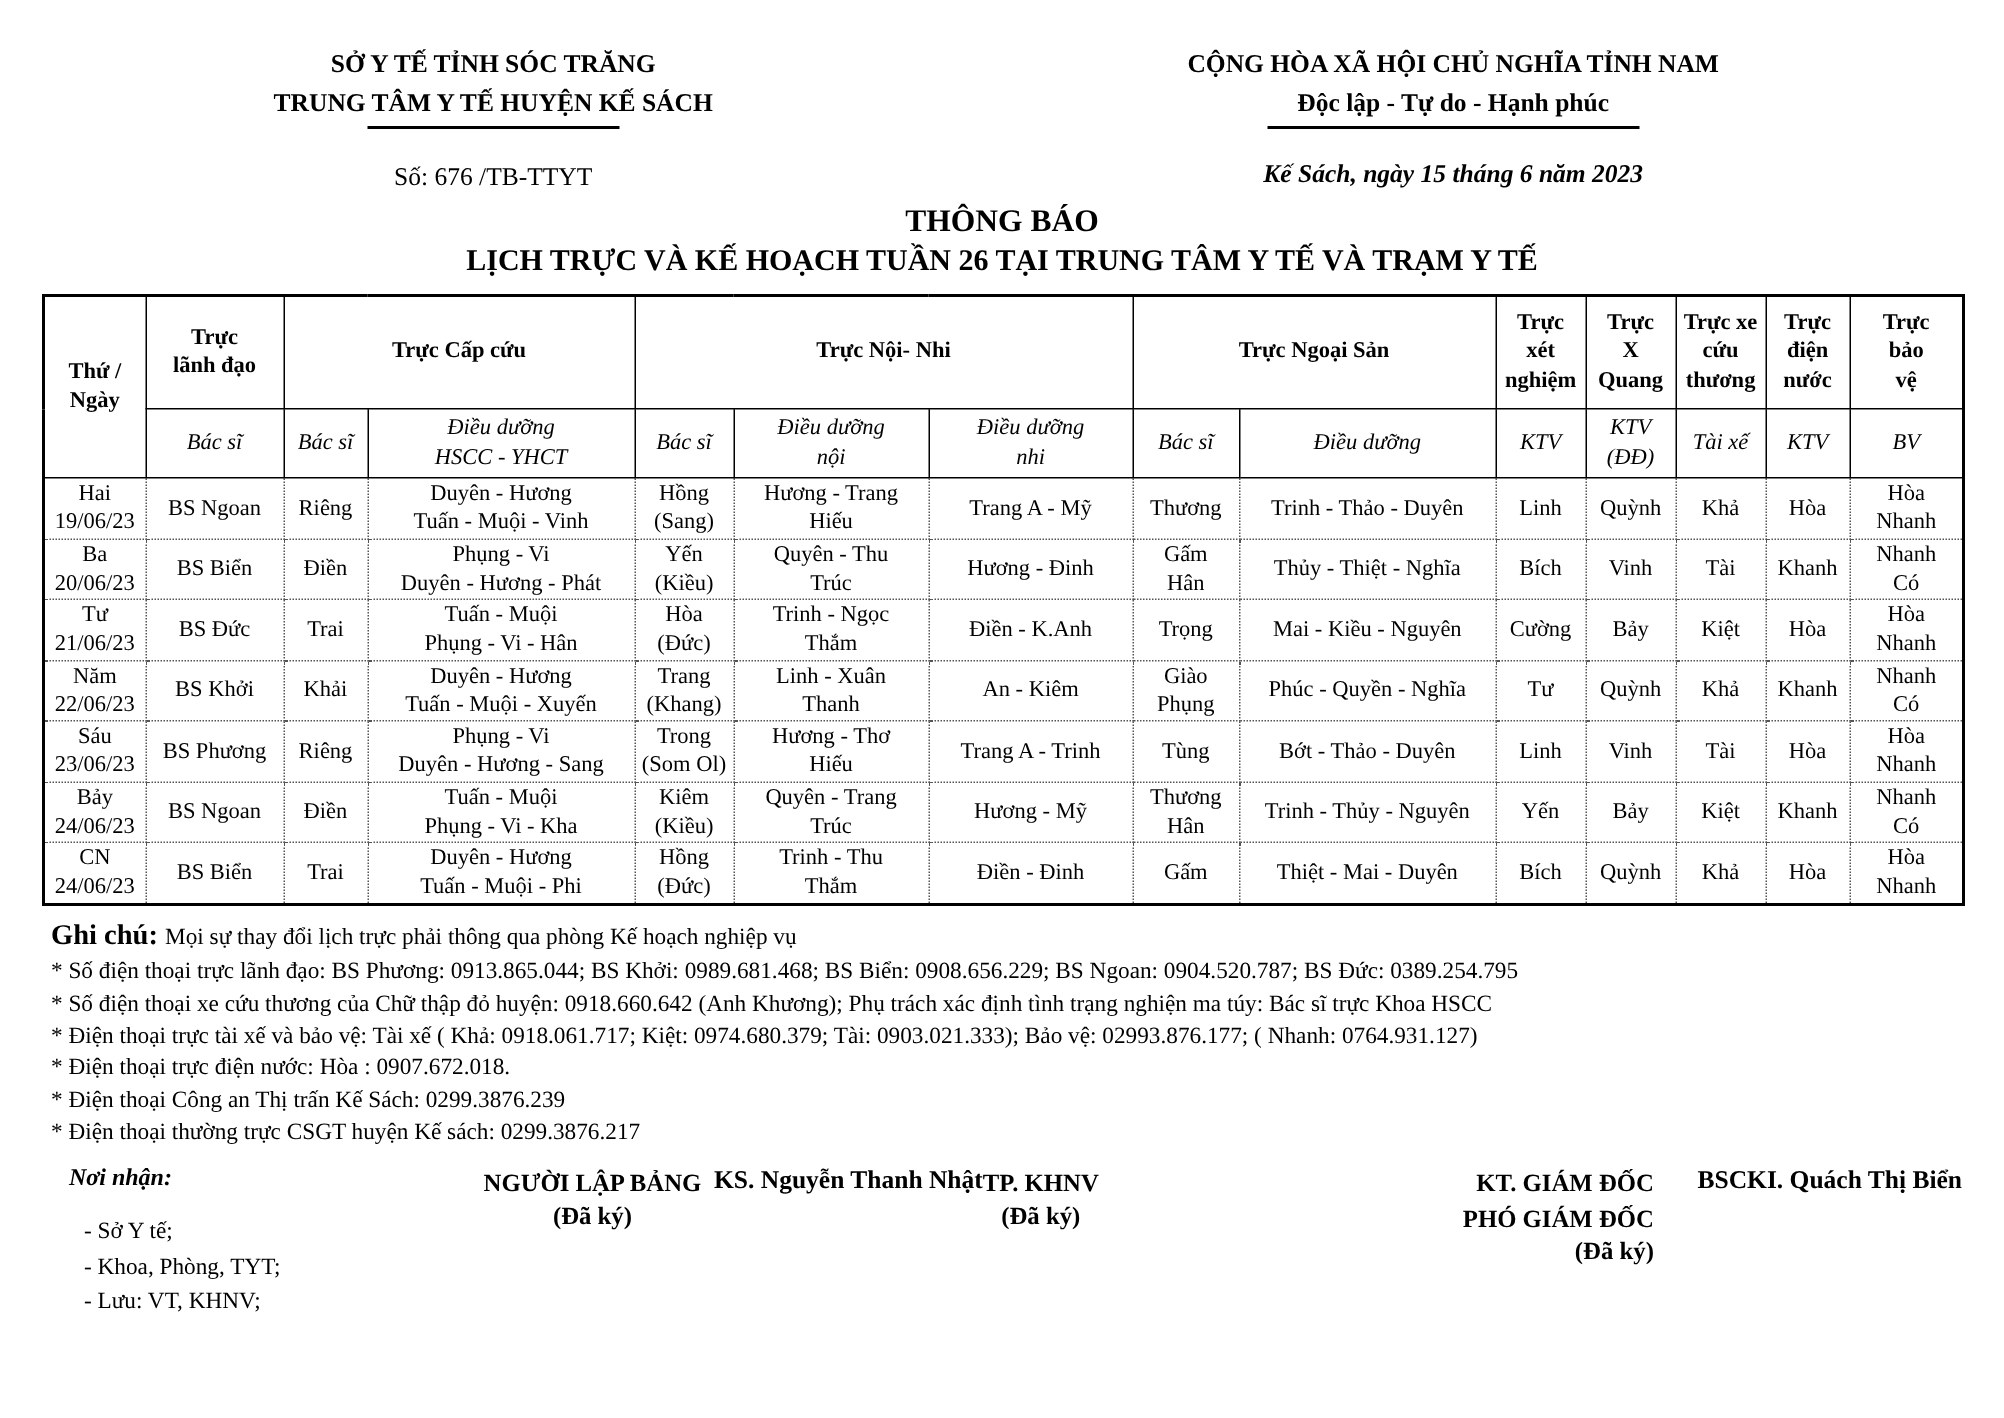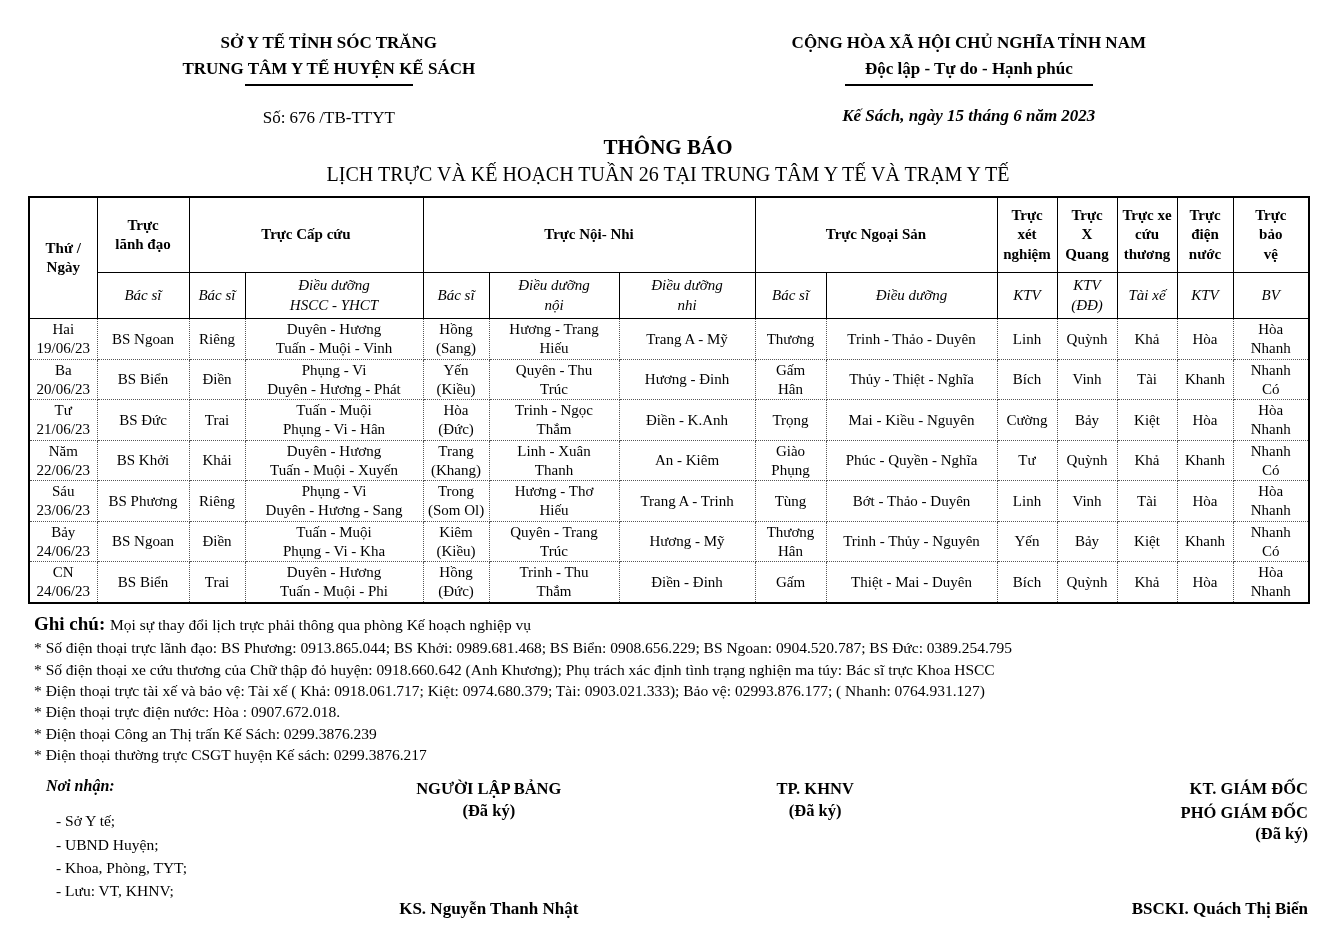--- a/index.html
+++ b/index.html
@@ -18,21 +18,21 @@
   .org-line { font-weight: bold; font-size: 17px; line-height: 1.55; }
   .rule { height: 2px; background: #000; margin: 1px auto 0 auto; }
   .rule-left  { width: 168px; }
   .rule-right { width: 248px; }
   .doc-number { font-size: 17px; margin-top: 22px; }
   .place-date { font-style: italic; font-weight: bold; font-size: 17px; margin-top: 20px; }
 
   
   .title-block { text-align: center; margin-top: 6px; }
   .notice-title { font-weight: bold; font-size: 21px; line-height: 1.3; }
-  .notice-subtitle { font-weight: normal; font-size: 20px; line-height: 1.35; }
+  .notice-subtitle { font-weight: bold; font-size: 20px; line-height: 1.35; }
 
   
   table.duty {
     border-collapse: collapse; table-layout: fixed;
     width: 1280px; margin: 8px auto 0 auto;
     border: 2px solid #000;
   }
   table.duty th, table.duty td {
     white-space: pre-line; text-align: center; vertical-align: middle;
     padding: 1px 2px; overflow: hidden;
@@ -49,21 +49,21 @@
   
   .notes { margin: 7px 0 0 6px; }
   .note-line { font-size: 15.5px; line-height: 1.38; }
   .note-line b { font-size: 19px; }
 
   
   .footer { display: flex; margin-top: 12px; }
   .recipients { width: 23%; padding-left: 18px; }
   .recipients-title { font-weight: bold; font-style: italic; font-size: 16px; margin-bottom: 14px; }
   .recipient-list div { font-size: 15.5px; line-height: 1.5; padding-left: 10px; }
-  .sig { text-align: center; display: flex; flex-direction: column; justify-content: space-between; height: 142px; }
+  .sig { text-align: center; display: flex; justify-content: space-between; height: 142px; }
   .sig-1 { width: 26%; } .sig-2 { width: 25%; } .sig-3 { width: 26%; text-align: right; }
   .sig-role { font-weight: bold; font-size: 16.5px; line-height: 1.4; white-space: pre-line; }
   .sig-signed { font-weight: bold; font-size: 16.5px; }
   .sig-name { font-weight: bold; font-size: 17px; }
 </style>
 </head>
 <body>
 
 <div class="page">
 
@@ -311,21 +311,20 @@
       <div class="note-line"><span>* Điện thoại trực điện nước: Hòa : 0907.672.018.</span></div>
       <div class="note-line"><span>* Điện thoại Công an Thị trấn Kế Sách: 0299.3876.239</span></div>
       <div class="note-line"><span>* Điện thoại thường trực CSGT huyện Kế sách: 0299.3876.217</span></div>
     </div>
 
   <div class="footer">
     <div class="recipients">
       <div class="recipients-title">Nơi nhận:</div>
       <div class="recipient-list">
           <div>- Sở Y tế;</div>
-          <div>- UBND Huyện;</div>
           <div>- Khoa, Phòng, TYT;</div>
           <div>- Lưu: VT, KHNV;</div>
         </div>
     </div>
     <div class="sig sig-1">
       <div>
         <div class="sig-role">NGƯỜI LẬP BẢNG</div>
         <div class="sig-signed">(Đã ký)</div>
       </div>
       <div class="sig-name">KS. Nguyễn Thanh Nhật</div>

